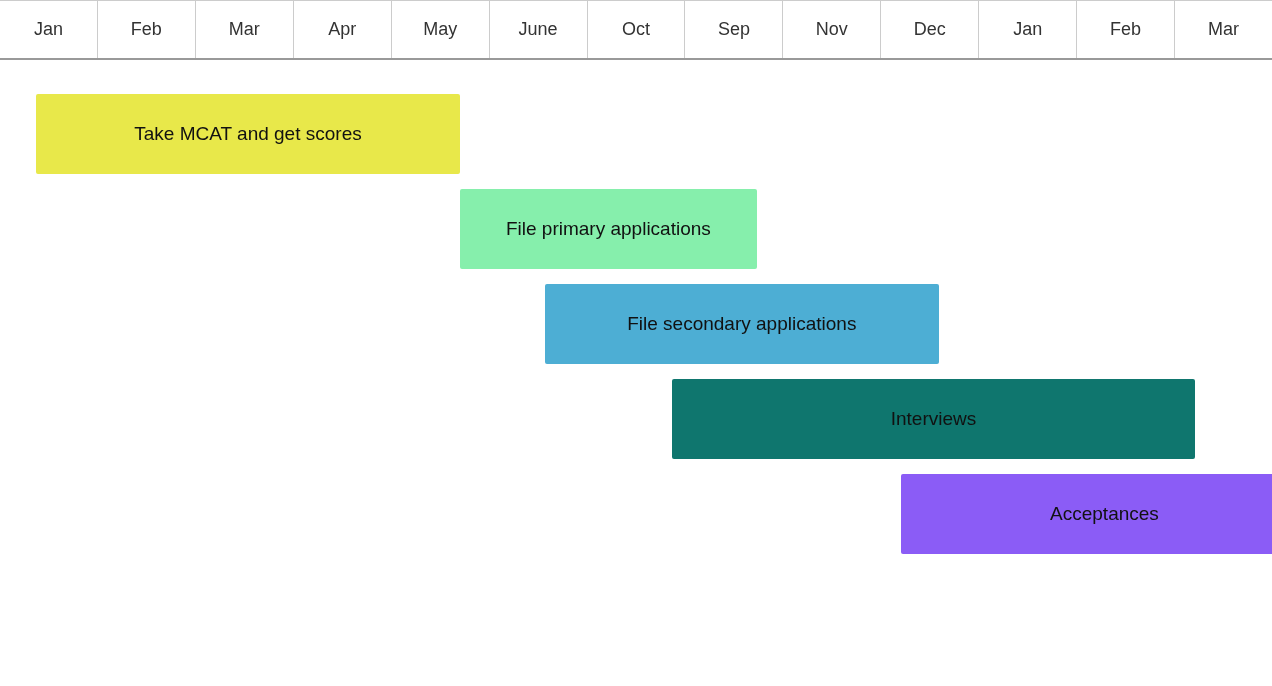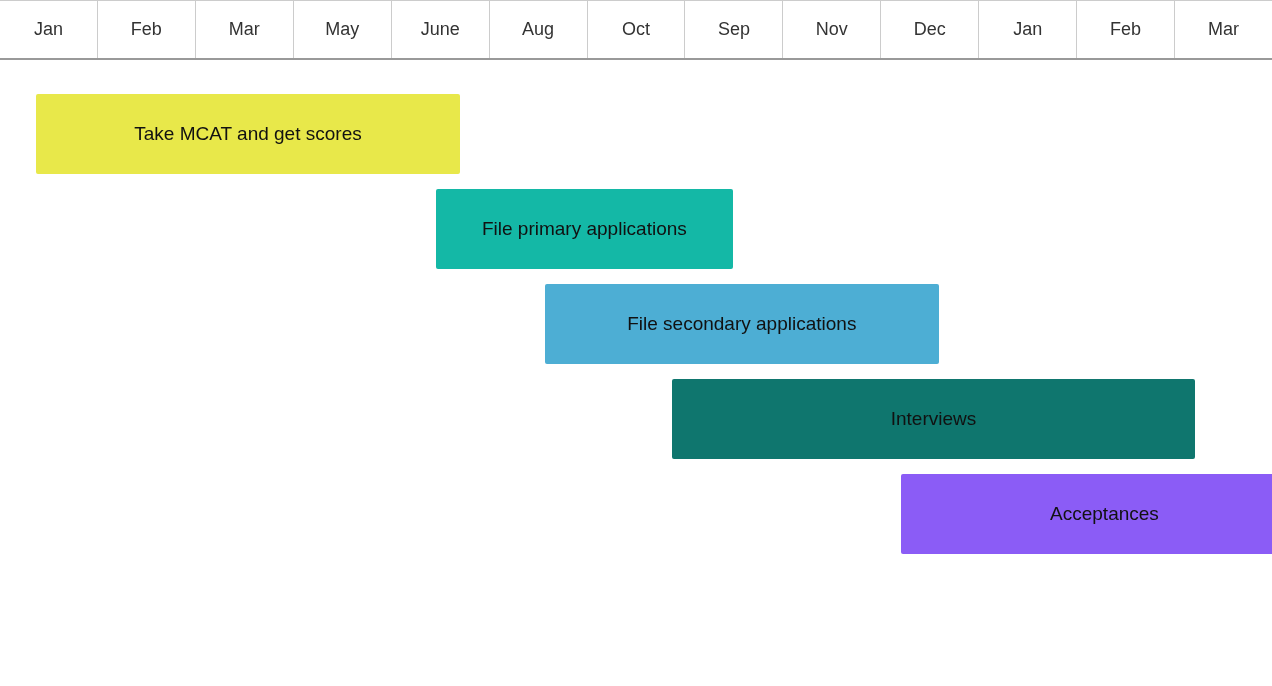--- a/index.html
+++ b/index.html
@@ -71,40 +71,40 @@
   </style>
 </head>
 <body>
 
 <div class="chart-container">
 
   <div class="timeline-header" id="timeline-header">
       <div class="month-cell">Jan</div>
       <div class="month-cell">Feb</div>
       <div class="month-cell">Mar</div>
+      <div class="month-cell">Apr</div>
       <div class="month-cell">May</div>
       <div class="month-cell">June</div>
-      <div class="month-cell">Aug</div>
       <div class="month-cell">Oct</div>
       <div class="month-cell">Sep</div>
       <div class="month-cell">Nov</div>
       <div class="month-cell">Dec</div>
       <div class="month-cell">Jan</div>
       <div class="month-cell">Feb</div>
       <div class="month-cell">Mar</div>
     </div>
 
   <div class="gantt-area" id="gantt-area">
       <div class="gantt-row">
         <div class="gantt-bar" style="left: 0px; width: 424px; background-color: rgb(232, 232, 74);">
           <span>Take MCAT and get scores</span>
         </div>
       </div>
       <div class="gantt-row">
-        <div class="gantt-bar" style="left: 400px; width: 296.8px; background-color: #14b8a6;">
+        <div class="gantt-bar" style="left: 424px; width: 296.8px; background-color: #86efac;">
           <span>File primary applications</span>
         </div>
       </div>
       <div class="gantt-row">
         <div class="gantt-bar" style="left: 508.8px; width: 394px; background-color: rgb(77, 174, 212);">
           <span>File secondary applications</span>
         </div>
       </div>
       <div class="gantt-row">
         <div class="gantt-bar" style="left: 636px; width: 523px; background-color: #0f766e;">

